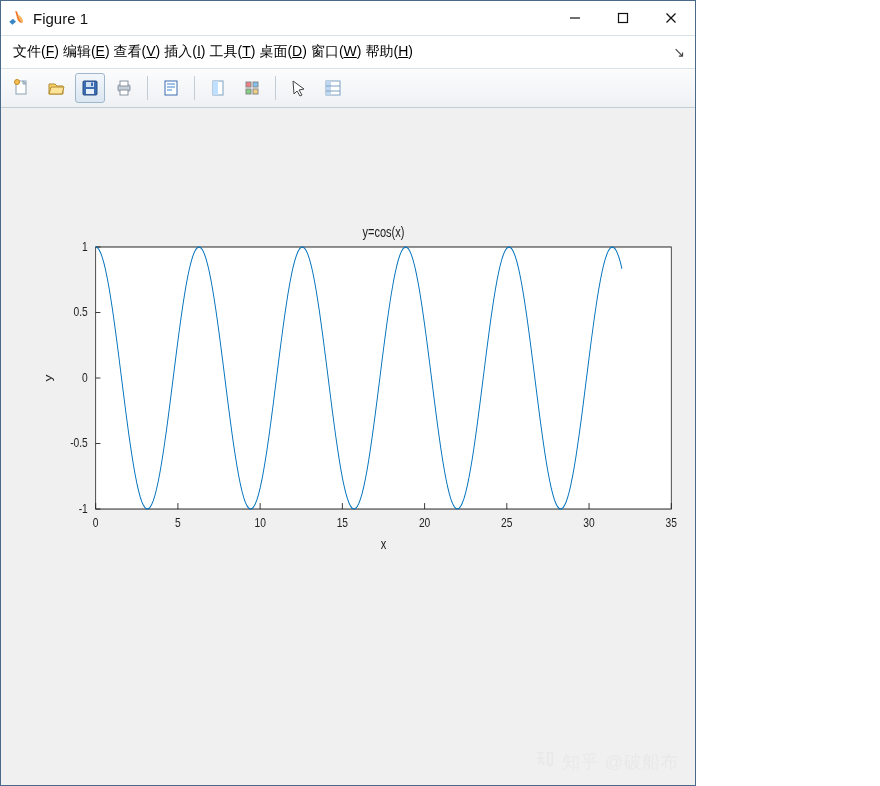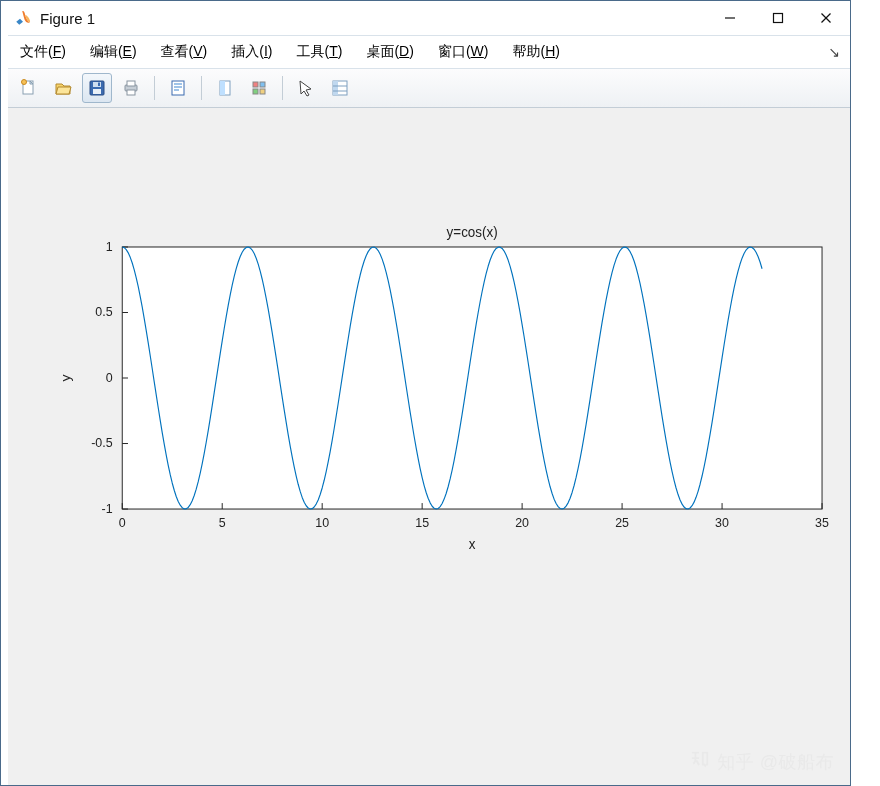--- a/index.html
+++ b/index.html
@@ -3,44 +3,43 @@
 <meta charset="utf-8">
 <style>
   html, body {
     margin: 0; padding: 0; width: 880px; height: 786px; overflow: hidden;
     font-family: "Microsoft YaHei", "Segoe UI", Arial, sans-serif;
     background: #fff;
   }
   .window {
     box-sizing: border-box;
     border: 1px solid #4a6a8a;
-    width: 851px; height: 786px;
+    width: 696px; height: 786px;
     display: flex; flex-direction: column;
     background: #fff;
-    padding-left: 7px;
   }
   
   .titlebar {
     height: 34px; display: flex; align-items: center; justify-content: space-between;
     background: #fff; border-bottom: 1px solid #d9e2ea;
     padding: 0 0 0 6px;
   }
   .titlebar-left { display: flex; align-items: center; gap: 8px; }
   .app-icon { width: 18px; height: 18px; display: inline-flex; align-items:center; justify-content:center; }
   .app-icon svg { width: 18px; height: 18px; }
   .title-text { font-size: 15px; color: #111; }
   .win-controls { display: flex; height: 100%; }
   .win-btn {
     width: 48px; height: 100%; display:flex; align-items:center; justify-content:center;
     color:#222; font-size: 14px;
   }
   .win-btn svg { width: 12px; height: 12px; stroke:#111; stroke-width:1.2; fill:none; }
   
   .menubar {
-    height: 32px; display: flex; align-items: center; gap: 24px;
+    height: 32px; display: flex; align-items: center; gap: 4px;
     padding: 0 12px; font-size: 14px; color: #000;
     border-bottom: 1px solid #d9e2ea;
     background: #fff;
     position: relative;
   }
   .menu-item { cursor: default; }
   .mn-u { text-decoration: underline; }
   .menubar-extra {
     position:absolute; right:10px; top: 8px; color:#444; font-size: 14px;
   }

